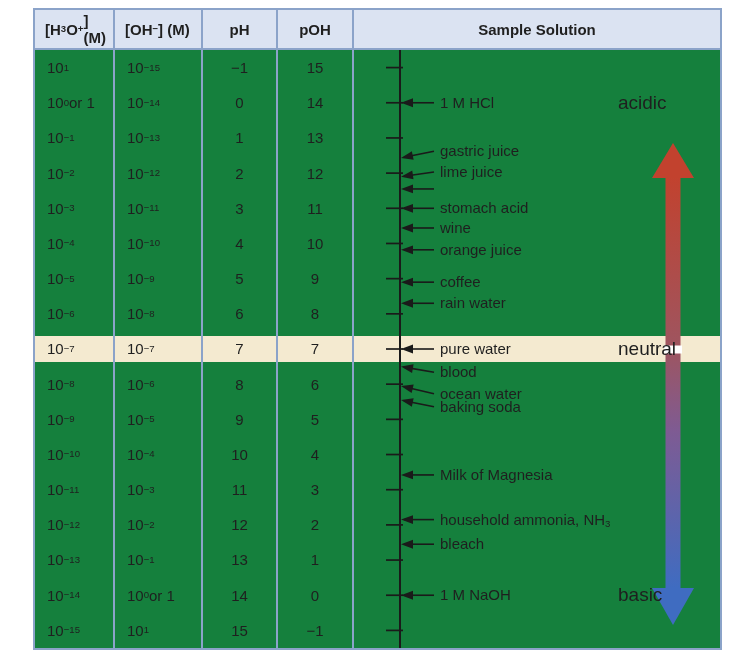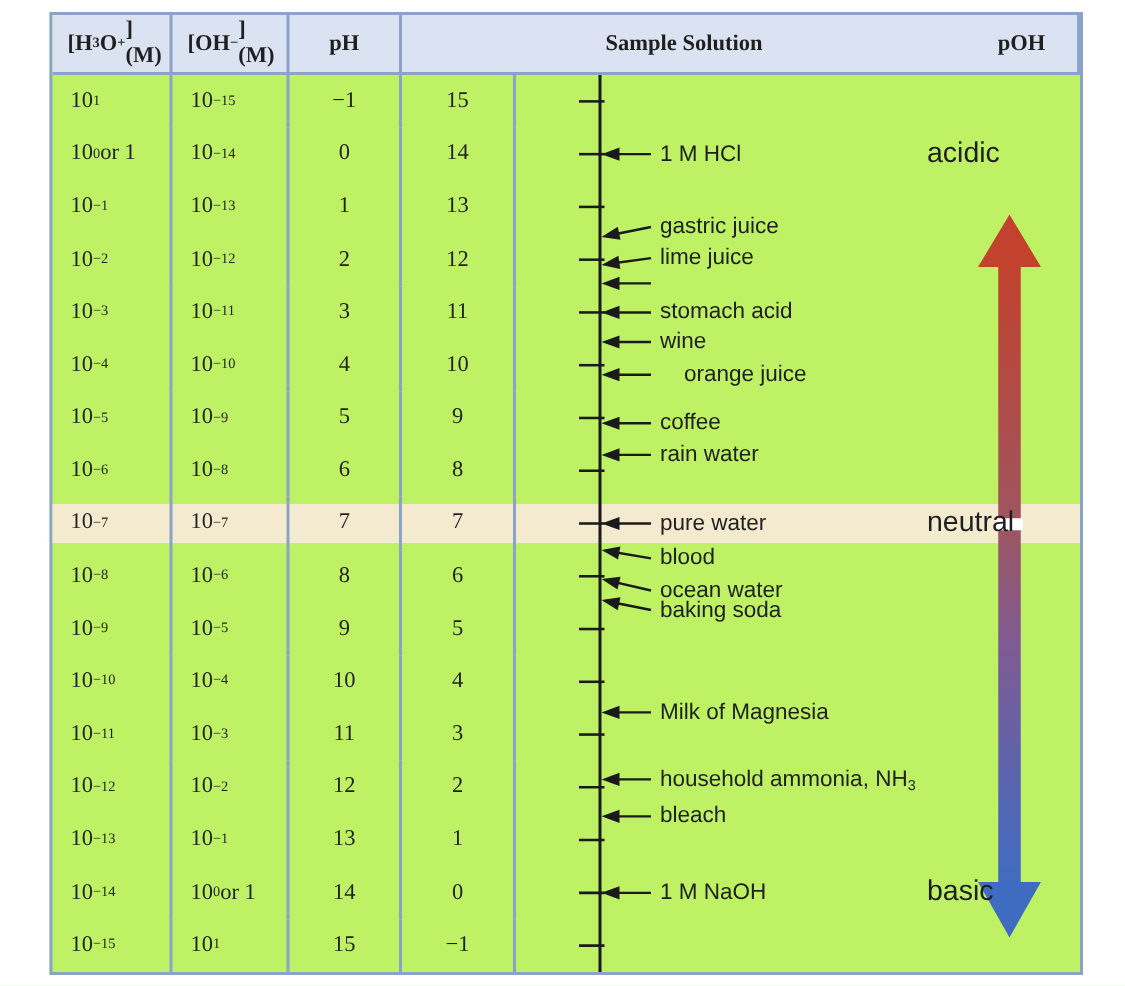--- a/index.html
+++ b/index.html
@@ -2,25 +2,25 @@
 <html><head>
 <meta charset="utf-8">
 <style>
   html,body{margin:0;padding:0;background:#ffffff;}
   body{width:750px;height:657px;overflow:hidden;position:relative;
        font-family:"Liberation Sans",sans-serif;color:#1f1f1f;}
   #figure{position:absolute;inset:0;background:#ffffff;}
 
   
   #table-frame{position:absolute;left:33px;top:8px;width:689px;height:642px;
-    border:2px solid #8ba3c9;box-sizing:border-box;background:#bef264;font-family:Liberation Serif, serif;}
+    border:2px solid #8ba3c9;box-sizing:border-box;background:#15803d;}
   #thead{display:flex;height:38px;background:#dbe3f2;border-bottom:2px solid #8ba3c9;}
   .hcell{display:flex;align-items:center;font-weight:bold;font-size:15px;box-sizing:border-box;}
   .c1{width:80px;border-right:2px solid #8ba3c9;}
-  .c2{width:78px;border-right:2px solid #8ba3c9;}
+  .c2{width:88px;border-right:2px solid #8ba3c9;}
   .c3{width:75px;border-right:2px solid #8ba3c9;justify-content:center;}
   .c4{width:76px;border-right:2px solid #8ba3c9;justify-content:center;}
   .c5{flex:1;justify-content:center;}
   .hcell.c1,.hcell.c2{padding-left:10px;}
 
   #tbody{position:absolute;left:0;top:40px;right:0;bottom:0;display:flex;flex-direction:column;}
   .trow{flex:1;display:flex;position:relative;z-index:1;}
   .cell{display:flex;align-items:center;font-size:15px;box-sizing:border-box;}
   .cell.c1,.cell.c2{padding-left:12px;}
 
@@ -39,22 +39,22 @@
 </head>
 <body>
 
 <div id="figure">
 
   <div id="table-frame">
     <div id="thead">
       <div class="hcell c1">[H<sub>3</sub>O<sup>+</sup>] (M)</div>
       <div class="hcell c2">[OH<sup>−</sup>] (M)</div>
       <div class="hcell c3">pH</div>
+      <div class="hcell c4">pOH</div>
       <div class="hcell c5">Sample Solution</div>
-      <div class="hcell c4">pOH</div>
     </div>
     <div id="tbody">
       <div id="highlight-band" style="top: 286px;"></div>
 
     <div class="trow">
           <div class="cell c1">10<sup>1</sup></div>
           <div class="cell c2">10<sup>−15</sup></div>
           <div class="cell c3">−1</div>
           <div class="cell c4">15</div>
           <div class="cell c5"></div>
@@ -239,21 +239,21 @@
       <polygon points="673,143 694,178 652,178" fill="#c2422e"></polygon>
       <polygon points="673,625 694,588 652,588" fill="#3f6cc1"></polygon>
       <rect x="664" y="345.5" width="18" height="8" fill="#ffffff"></rect>
     </svg>
   <div id="labels">
       <div class="scale-label" style="top: 92.7647px;">1 M HCl</div>
       <div class="scale-label" style="top: 141.308px;">gastric juice</div>
       <div class="scale-label" style="top: 162.062px;">lime juice</div>
       <div class="scale-label" style="top: 198.294px;">stomach acid</div>
       <div class="scale-label" style="top: 217.993px;">wine</div>
-      <div class="scale-label" style="top: 239.802px; margin-left: 16px;">orange juice</div>
+      <div class="scale-label" style="top: 239.802px;">orange juice</div>
       <div class="scale-label" style="top: 272.165px;">coffee</div>
       <div class="scale-label" style="top: 293.271px;">rain water</div>
       <div class="scale-label" style="top: 339px;">pure water</div>
       <div class="scale-label" style="top: 362.216px;">blood</div>
       <div class="scale-label" style="top: 383.674px;">ocean water</div>
       <div class="scale-label" style="top: 396.689px;">baking soda</div>
       <div class="scale-label" style="top: 464.932px;">Milk of Magnesia</div>
       <div class="scale-label" style="top: 509.606px;">household ammonia, NH<sub>3</sub></div>
       <div class="scale-label" style="top: 534.229px;">bleach</div>
       <div class="scale-label" style="top: 585.235px;">1 M NaOH</div>

